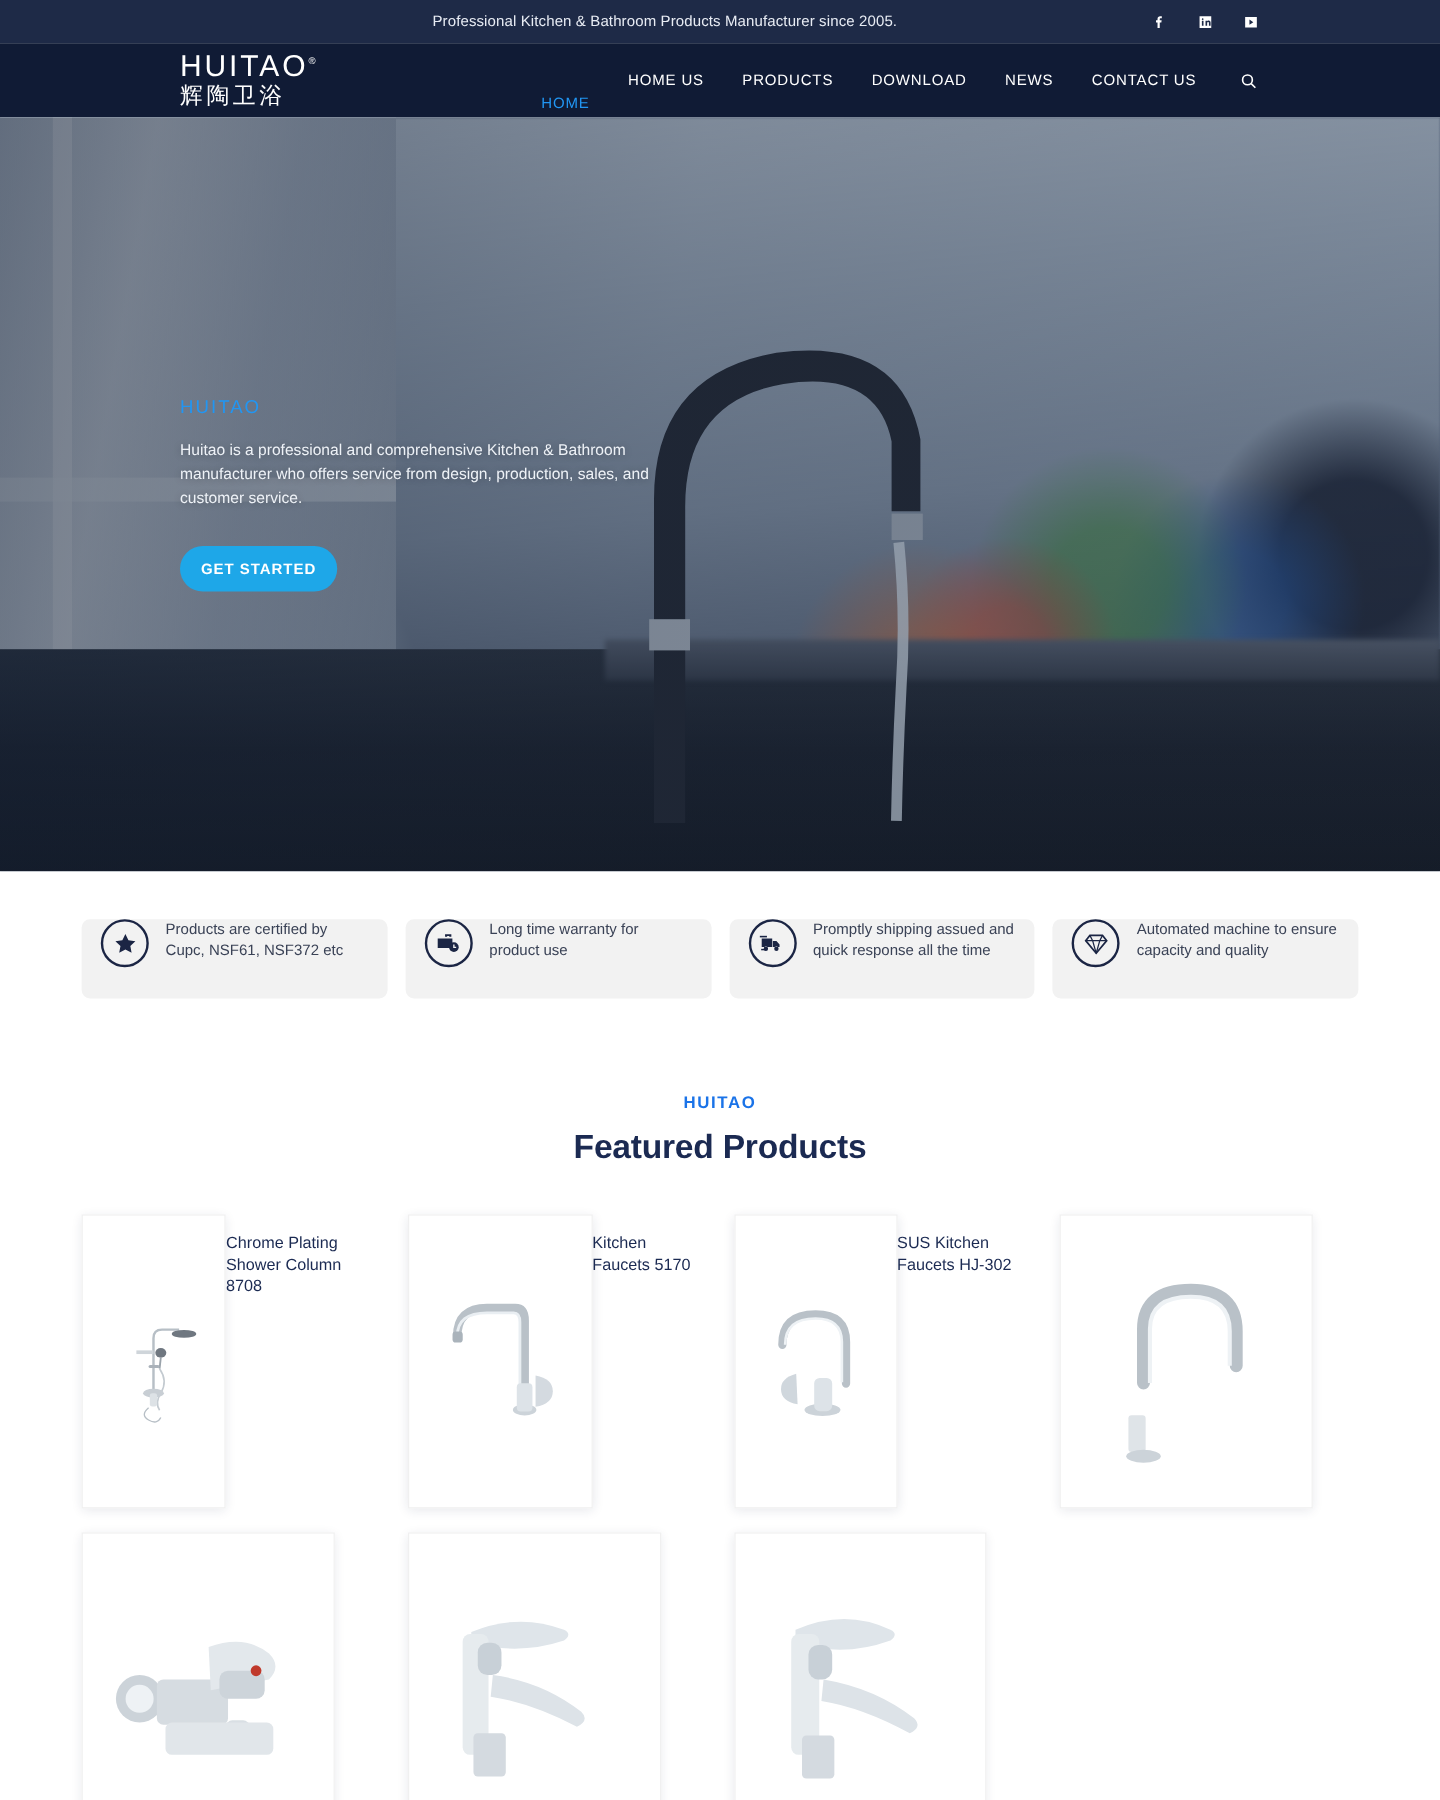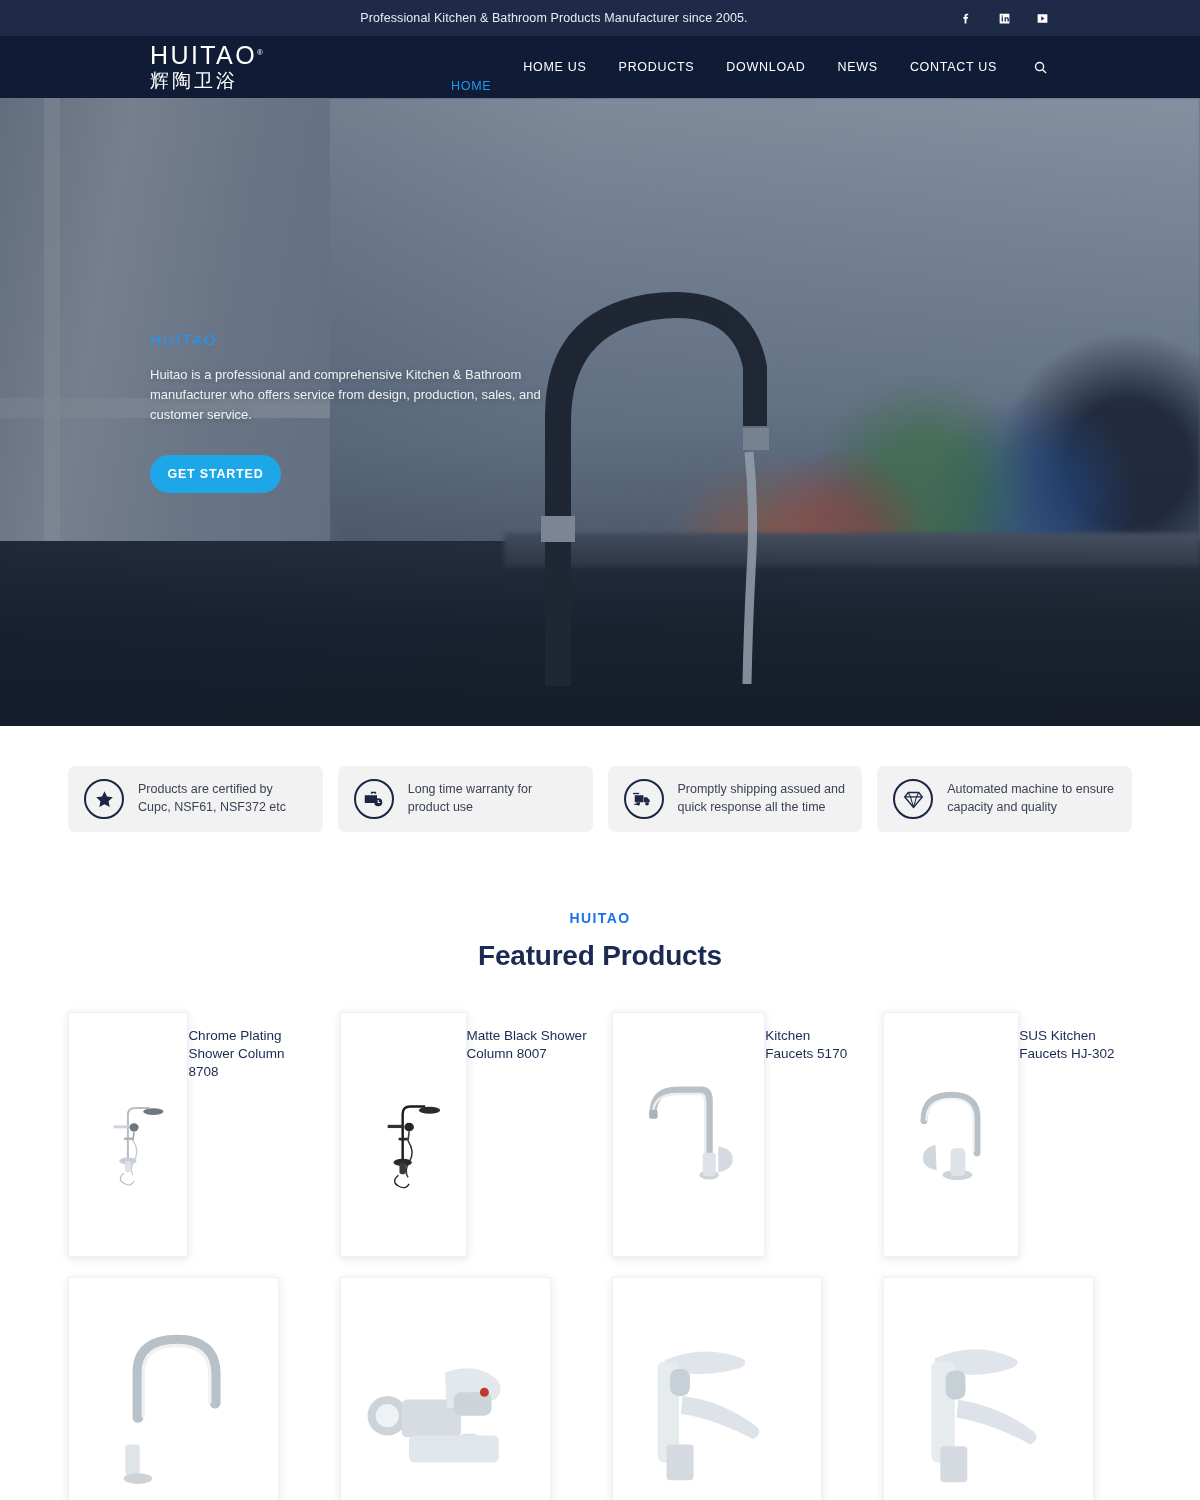--- a/index.html
+++ b/index.html
@@ -206,21 +206,20 @@
     padding: 40px 68px 0 68px;
     display: flex;
     gap: 15px;
   }
   .feature-card {
     flex: 1;
     background: #f2f2f2;
     border-radius: 7px;
     height: 66px;
     display: flex;
-    align-items: center;
     padding: 0 16px;
     gap: 14px;
   }
   .feature-icon {
     width: 40px; height: 40px;
     flex: 0 0 40px;
     border-radius: 50%;
     border: 2.2px solid #1b2544;
     display: flex; align-items: center; justify-content: center;
   }
@@ -404,37 +403,20 @@
         <rect x="92" y="106" width="18" height="5" rx="2.5" fill="#aab2ba"></rect>
         <path d="M110 112 q14 20 2 40 q-10 16 -2 28" stroke="#c3cad0" stroke-width="2.6" fill="none"></path>
         <ellipse cx="100" cy="152" rx="17" ry="7" fill="#c8ced4"></ellipse>
         <rect x="94" y="152" width="12" height="22" rx="4" fill="#dde2e6"></rect>
         <path d="M92 176 q-14 12 0 20 q14 8 20 -4" stroke="#b7bfc6" stroke-width="2.2" fill="none"></path>
       </svg>
     </div>
     <div class="product-name">Chrome Plating Shower Column 8708</div>
   </div>
 
-  <div class="product-cell">
-    <div class="product-card">
-      <svg viewBox="0 0 200 200">
-        <path d="M100 170 L100 62 Q100 48 114 48 L142 48" stroke="#1c1c1c" stroke-width="4.5" fill="none"></path>
-        <ellipse cx="150" cy="55" rx="20" ry="6.5" fill="#2b2b2b"></ellipse>
-        <ellipse cx="112" cy="86" rx="9" ry="8" fill="#262626"></ellipse>
-        <path d="M112 94 l-2 18" stroke="#3a3a3a" stroke-width="3" fill="none"></path>
-        <rect x="72" y="82" width="28" height="6" fill="#333"></rect>
-        <rect x="92" y="106" width="18" height="5" rx="2.5" fill="#2b2b2b"></rect>
-        <path d="M110 112 q14 20 2 40 q-10 16 -2 28" stroke="#303030" stroke-width="2.8" fill="none"></path>
-        <ellipse cx="100" cy="152" rx="17" ry="7" fill="#2a2a2a"></ellipse>
-        <rect x="94" y="152" width="12" height="22" rx="4" fill="#3a3a3a"></rect>
-        <path d="M92 176 q-14 12 0 20 q14 8 20 -4" stroke="#1f1f1f" stroke-width="2.4" fill="none"></path>
-      </svg>
-    </div>
-    <div class="product-name">Matte Black Shower Column 8007</div>
-  </div>
 
   <div class="product-cell">
     <div class="product-card">
       <svg viewBox="0 0 200 200">
         <path d="M46 68 Q46 32 84 32 L120 32 Q132 32 132 48 L132 140" stroke="#b9c1c8" stroke-width="11" fill="none" stroke-linecap="round"></path>
         <path d="M46 68 Q46 38 84 38 L118 38 Q126 38 126 50 L126 140" stroke="#e9eef2" stroke-width="3.6" fill="none"></path>
         <rect x="40" y="62" width="13" height="14" rx="4" fill="#aab3bb"></rect>
         <ellipse cx="132" cy="162" rx="15" ry="7" fill="#ccd3d9"></ellipse>
         <rect x="122" y="128" width="20" height="36" rx="5" fill="#dde3e8"></rect>
         <path d="M146 118 q22 4 22 20 q0 16 -22 20" fill="#d4dae0"></path>

